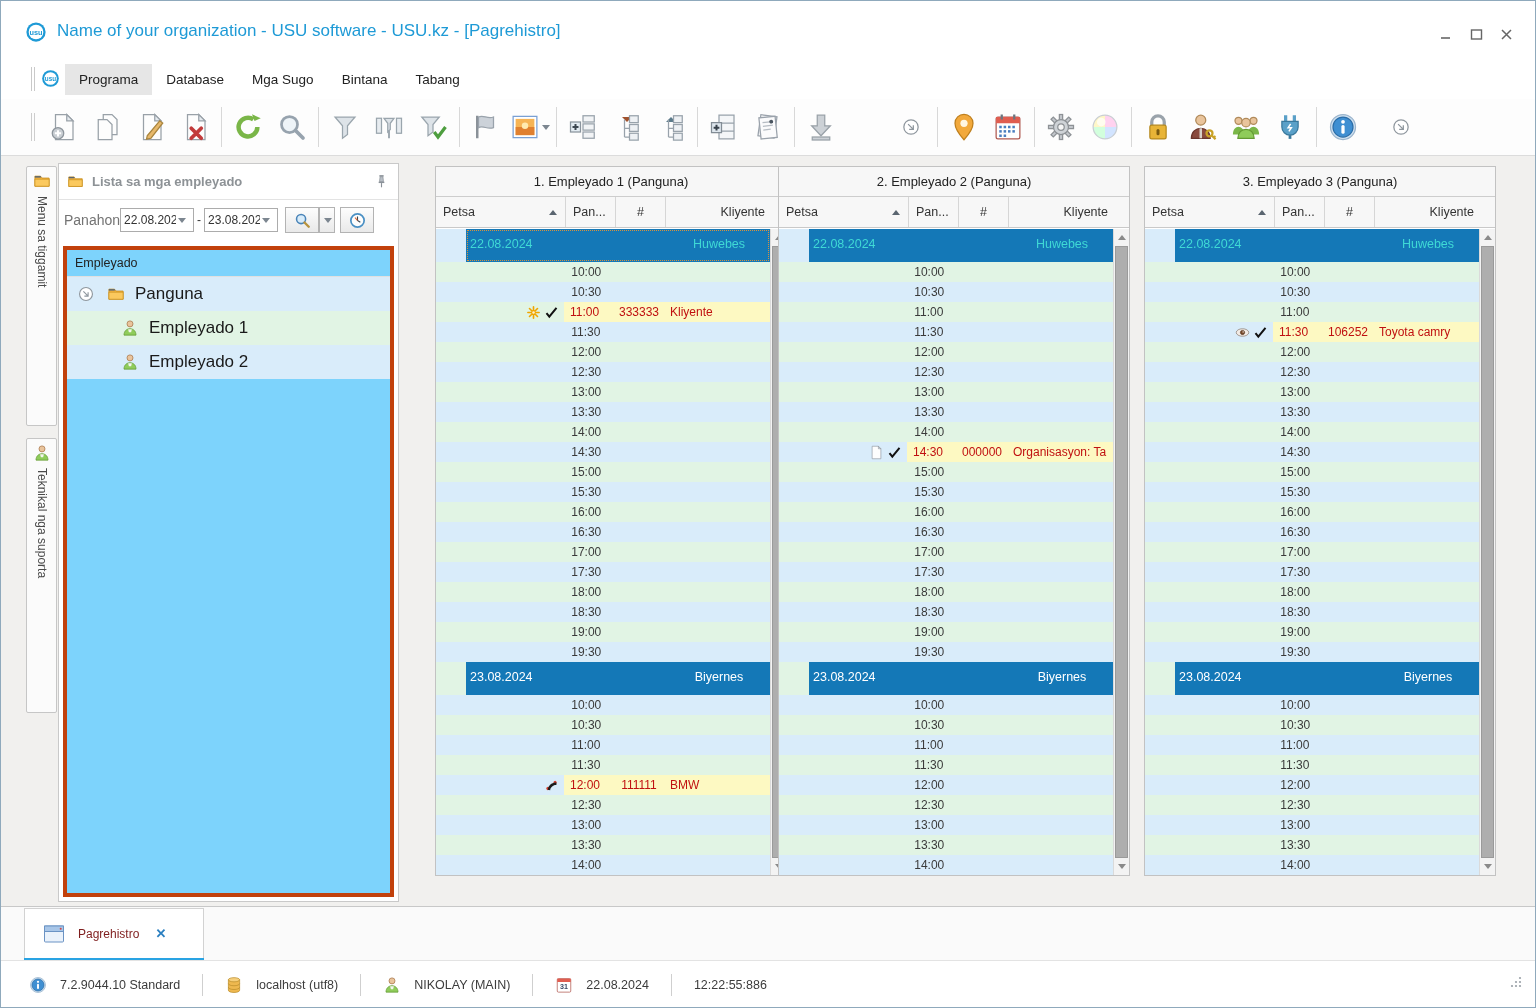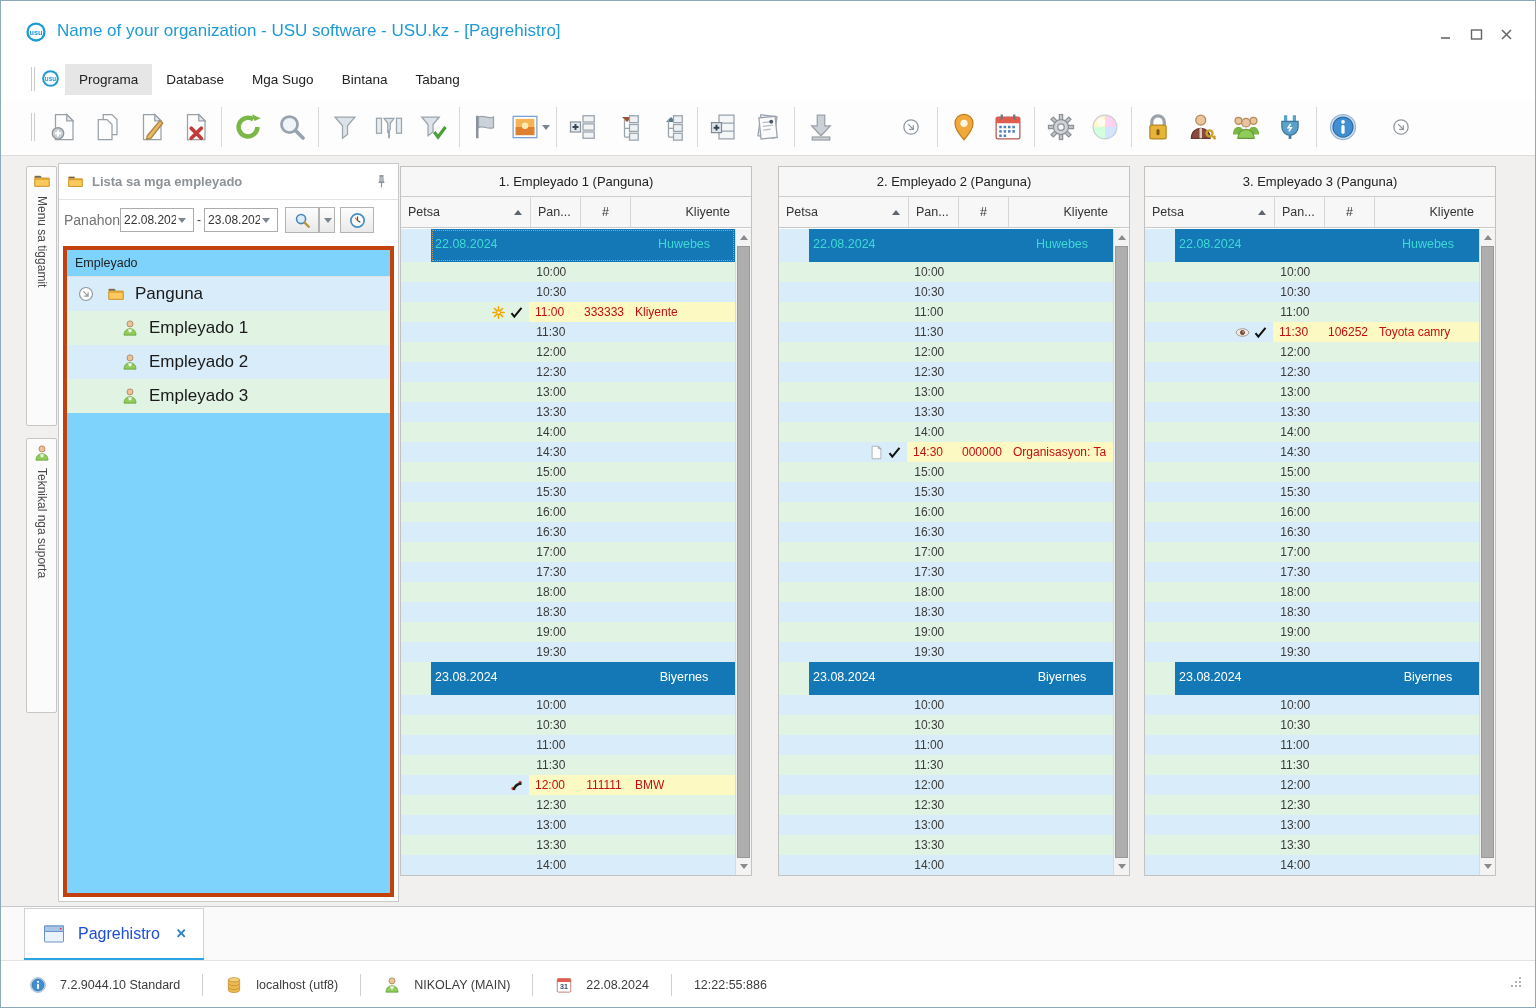--- a/index.html
+++ b/index.html
@@ -84,21 +84,21 @@
   .vsb { position:absolute; right:0; top:62px; bottom:0; width:16px; background:#f3f3f3; border-left:1px solid #dadada; cursor:default; }
   .vsb .up, .vsb .dn { position:absolute; left:4px; width:0; height:0; border-left:4px solid transparent; border-right:4px solid transparent; }
   .vsb .up { top:6px; border-bottom:5px solid #8a8a8a; }
   .vsb .dn { bottom:6px; border-top:5px solid #8a8a8a; }
   .vsb .thumb { position:absolute; left:1px; right:1px; top:17px; bottom:17px; background:#aeaeae; border:1px solid #9a9a9a; }
 
   
   #tabsbar { position:absolute; left:0; top:905px; right:0; height:54px; background:#fafafa; border-top:1px solid #c8c8c8; }
   #doc-tab { position:absolute; left:23px; top:1px; width:180px; height:50px; background:#fff; border:1px solid #d2d2d2; border-bottom:none; display:flex; align-items:center; padding-left:17px; cursor:default; }
   #doc-tab .ic svg { width:24px; height:24px; }
-  #doc-tab-label { font-size:16px; color:#1d4ed8; margin-left:12px; }
+  #doc-tab-label { font-size:12px; color:#7f1d1d; margin-left:12px; }
   #doc-tab-close { font-size:13px; color:#2a7fc0; margin-left:16px; font-weight:bold; cursor:default; }
   #tab-underline { position:absolute; left:23px; top:51px; width:180px; height:3px; background:#29a3e3; }
 
   
   #statusbar { position:absolute; left:0; top:959px; right:0; height:48px; background:#fff; border-top:1px solid #e3e3e3; display:flex; align-items:center; padding-left:28px; }
   .sb-item { display:flex; align-items:center; gap:13px; font-size:12.5px; color:#3c3c3c; }
   .sb-item .ic svg { width:18px; height:18px; display:block; }
   .sb-sep { width:1px; height:22px; background:#cfcfcf; margin:0 22px; }
   #sb-grip { position:absolute; right:12px; top:14px; }
   .ic { display:inline-flex; }
@@ -583,38 +583,26 @@
               <span class="ic ">
                 <svg viewBox="0 0 24 24">
                   <circle cx="12" cy="6.5" r="4" fill="#e9c49c" stroke="#a8764a"></circle>
                   <path d="M4 21.5c0-5.5 3.6-8.5 8-8.5s8 3 8 8.5z" fill="#8fcc5a" stroke="#639a33"></path>
                   <path d="M9.5 13.5h5l-1 4h-3z" fill="#f3f5f0"></path>
                 </svg>
               </span>
               <span style="width:10px"></span>
               <span>Empleyado 2</span>
             </div>
-            <div class="tree-row" style="background: rgb(225, 244, 228);">
-              <span style="width:54px"></span>
-              <span class="ic ">
-                <svg viewBox="0 0 24 24">
-                  <circle cx="12" cy="6.5" r="4" fill="#e9c49c" stroke="#a8764a"></circle>
-                  <path d="M4 21.5c0-5.5 3.6-8.5 8-8.5s8 3 8 8.5z" fill="#8fcc5a" stroke="#639a33"></path>
-                  <path d="M9.5 13.5h5l-1 4h-3z" fill="#f3f5f0"></path>
-                </svg>
-              </span>
-              <span style="width:10px"></span>
-              <span>Empleyado 3</span>
-            </div>
           </div>
       </div>
     </div>
 
     <div id="grid-area">
-        <div class="gcol" style="left: 399px;">
+        <div class="gcol" style="left: 434px;">
           <div class="gtitle">1. Empleyado 1 (Panguna)</div>
           <div class="ghead">
             <div class="hc petsa">Petsa<span class="sort-asc"></span></div>
             <div class="hc pan">Pan...</div>
             <div class="hc num">#</div>
             <div class="hc kli">Kliyente</div>
           </div>
           <div class="gbody">
             <div class="band focused">
               <div class="gutter" style="background:#d9ecfa">

